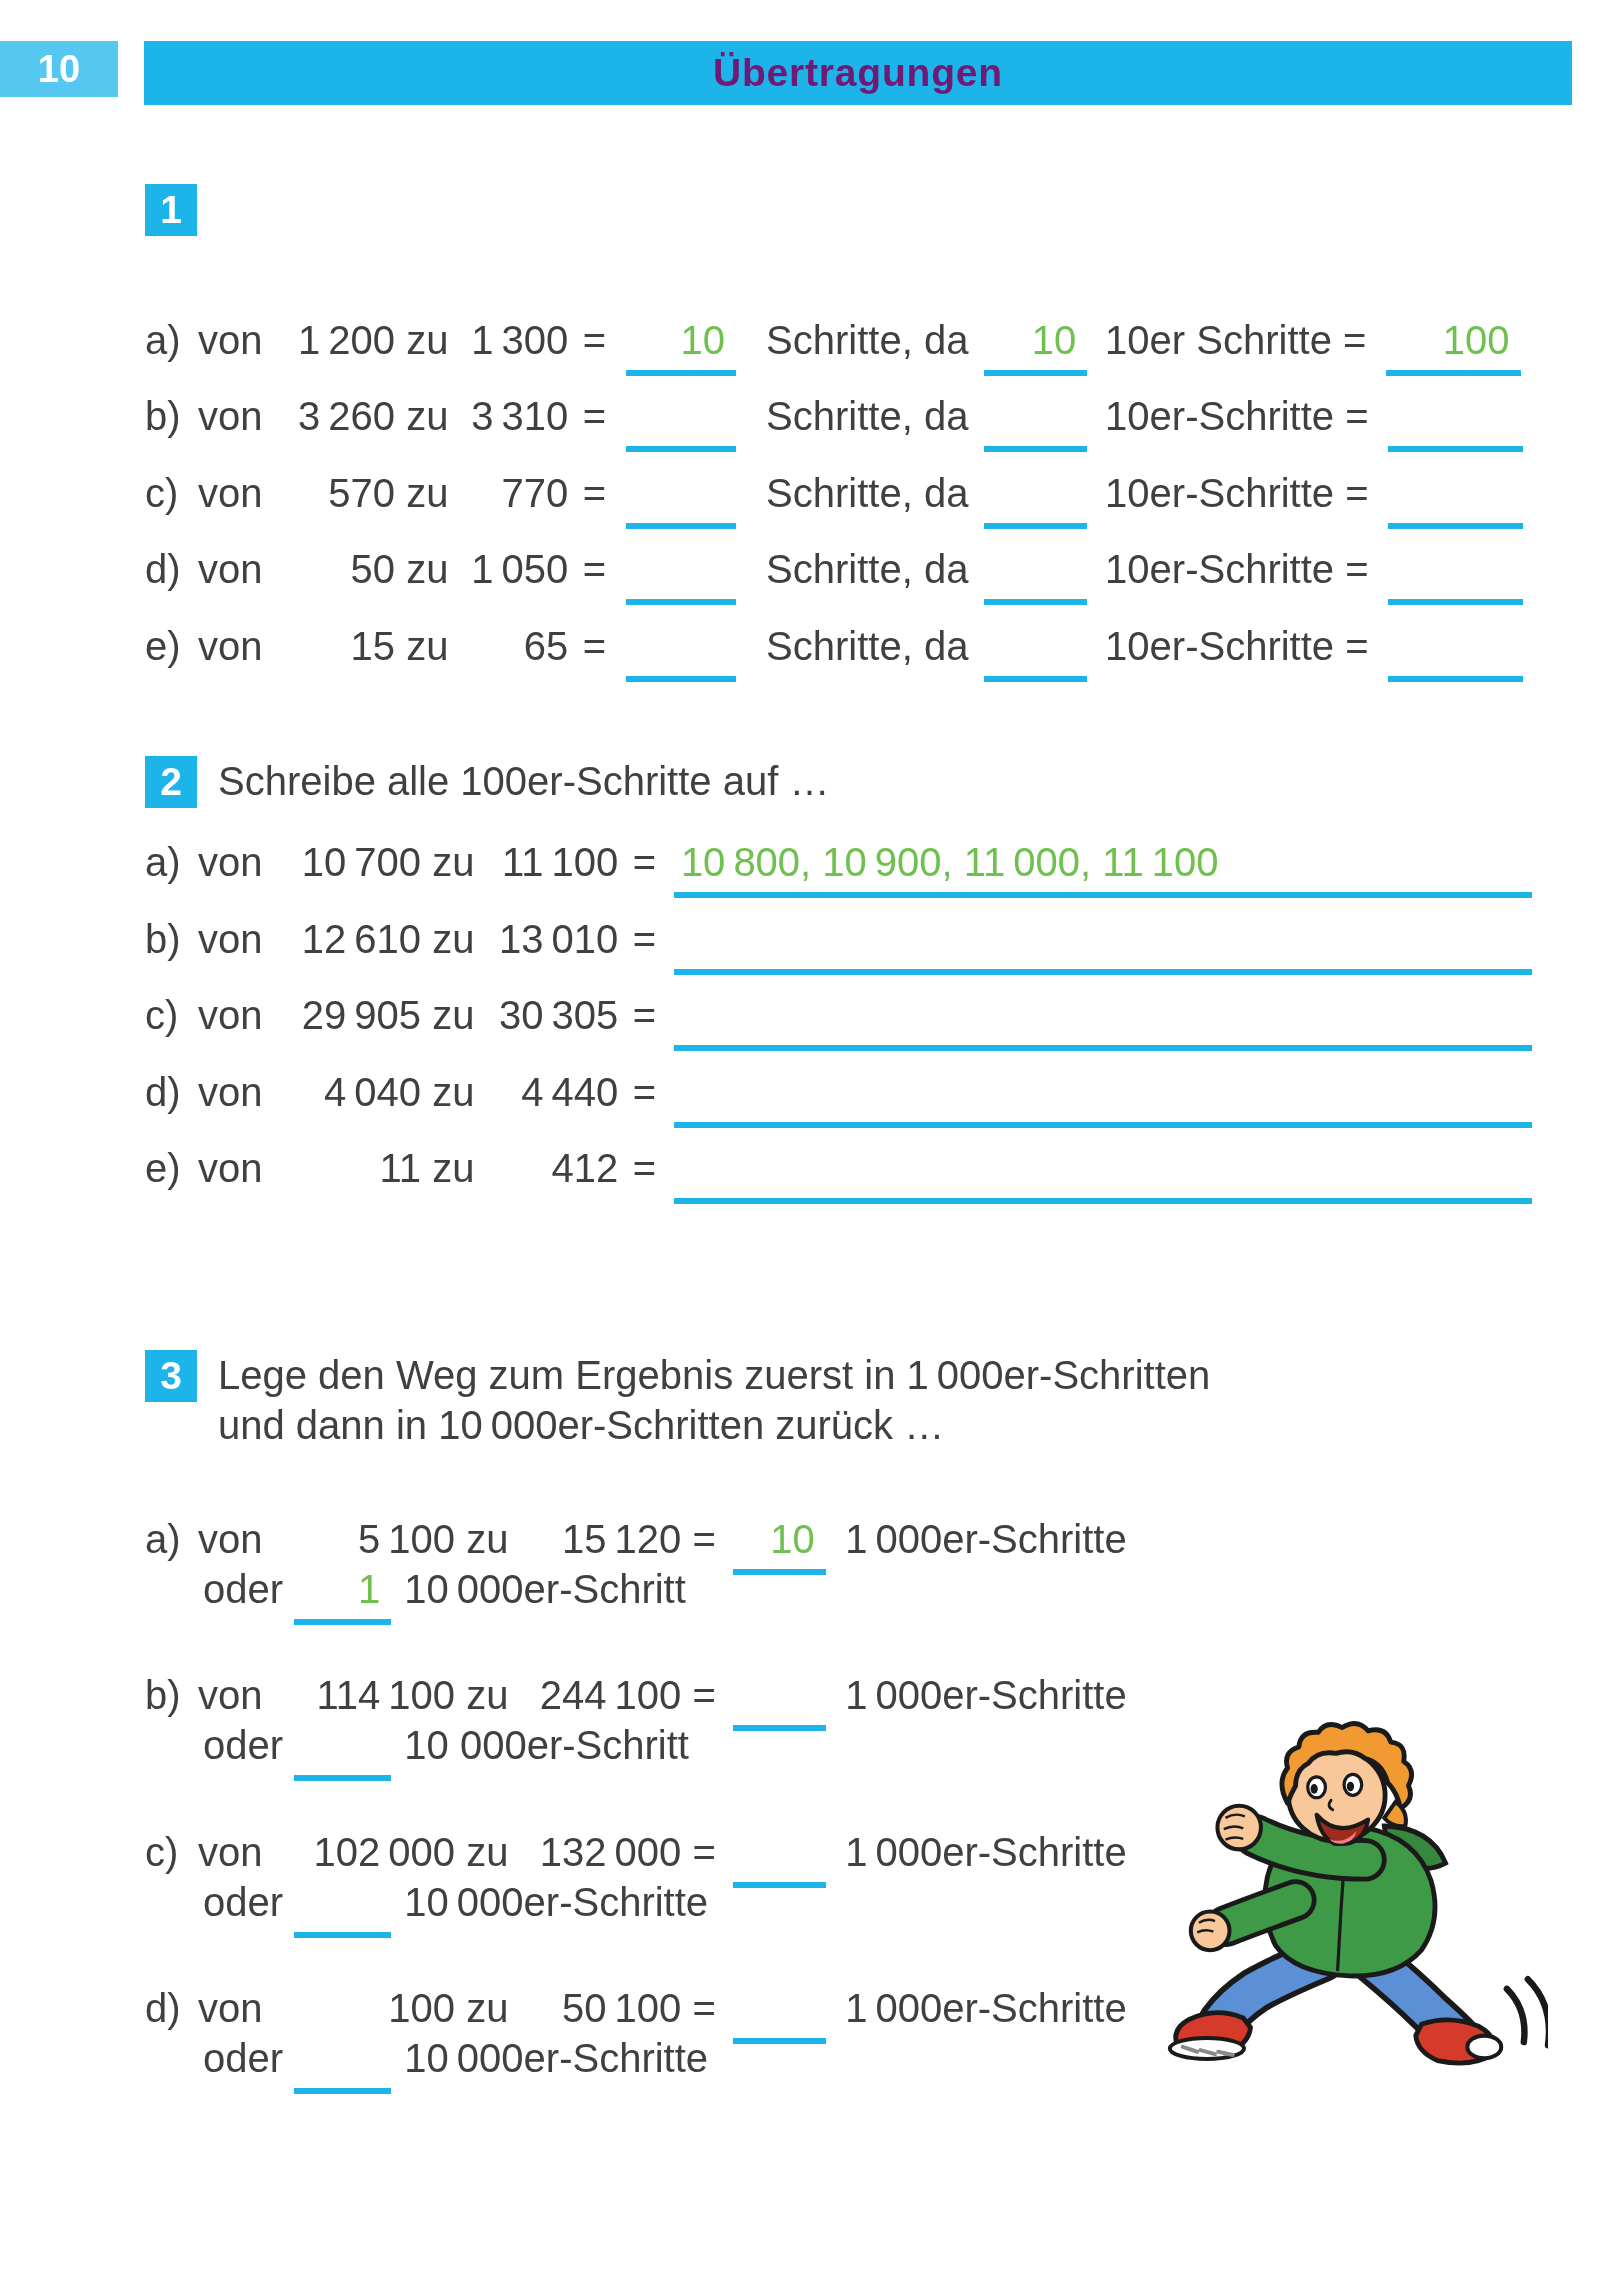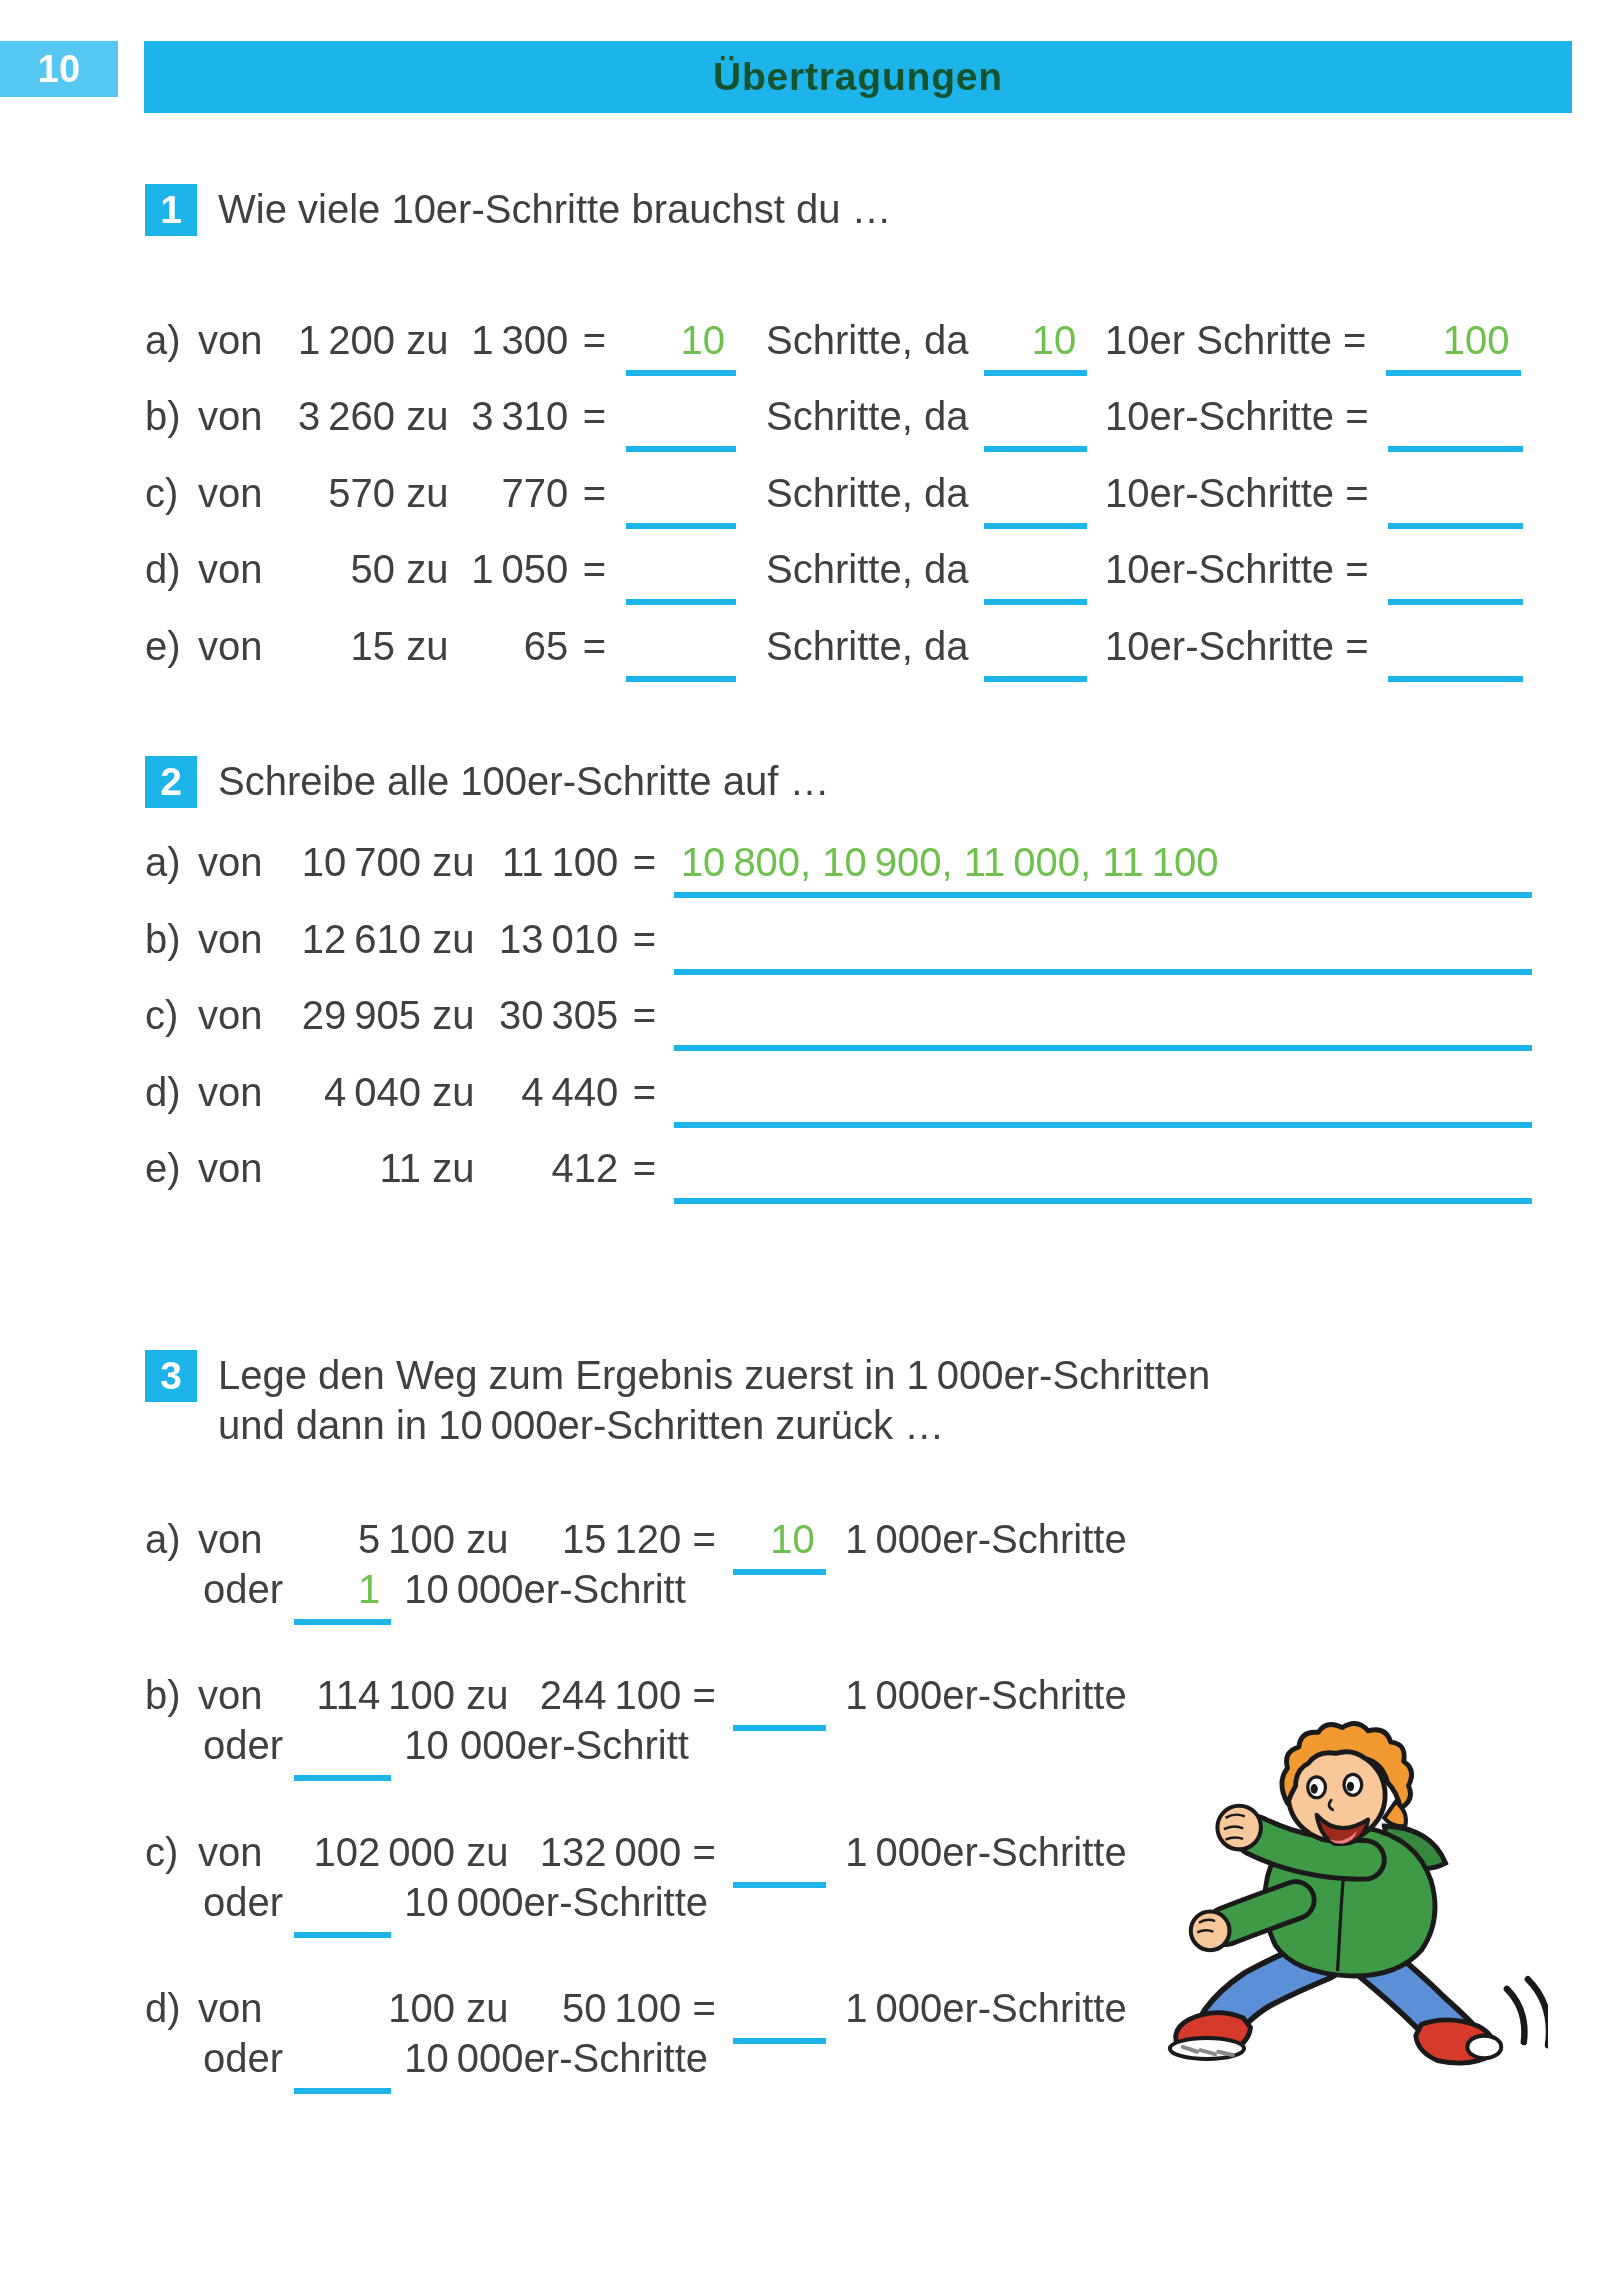--- a/index.html
+++ b/index.html
@@ -6,22 +6,22 @@
   .page{
     position:relative;width:1617px;height:2284px;background:#ffffff;overflow:hidden;
     font-family:"Liberation Sans","DejaVu Sans",sans-serif;color:#3f4041;font-size:40px;
   }
   
   .pagebox{
     position:absolute;left:0;top:41px;width:118px;height:56px;background:#55c7f1;
     color:#fff;font-size:38px;font-weight:bold;display:flex;align-items:center;justify-content:center;
   }
   .titlebar{
-    position:absolute;left:144px;top:41px;width:1428px;height:72px;background:#1cb4e9;
-    color:#14532d;font-size:39px;font-weight:bold;display:flex;align-items:center;justify-content:center;
+    position:absolute;left:144px;top:41px;width:1428px;height:64px;background:#1cb4e9;
+    color:#701a75;font-size:39px;font-weight:bold;display:flex;align-items:center;justify-content:center;
     letter-spacing:0.8px;
   }
   
   .sec-head{position:absolute;left:145px;display:flex;align-items:flex-start;gap:21px;}
   .badge{
     flex:none;width:52px;height:52px;background:#1cb4e9;color:#fff;font-weight:bold;font-size:39px;
     display:flex;align-items:center;justify-content:center;
   }
   .sec-title{font-size:40px;line-height:50px;}
   
@@ -75,21 +75,20 @@
 
   <div class="pagebox">
     <span>10</span>
   </div>
   <div class="titlebar">
     <span>Übertragungen</span>
   </div>
 
   <div class="sec-head" style="top:184px">
     <div class="badge">1</div>
-    <div class="sec-title">Wie viele 10er-Schritte brauchst du …</div>
   </div>
 
   <div class="row ex1" style="top:268px">
     <span class="lbl">a)</span>
     <span class="von">von</span>
     <span class="n n1">1 200</span>
     <span class="zu">zu</span>
     <span class="n n2">1 300</span>
     <span class="eq">=</span>
     <span class="blank b1">10</span>

